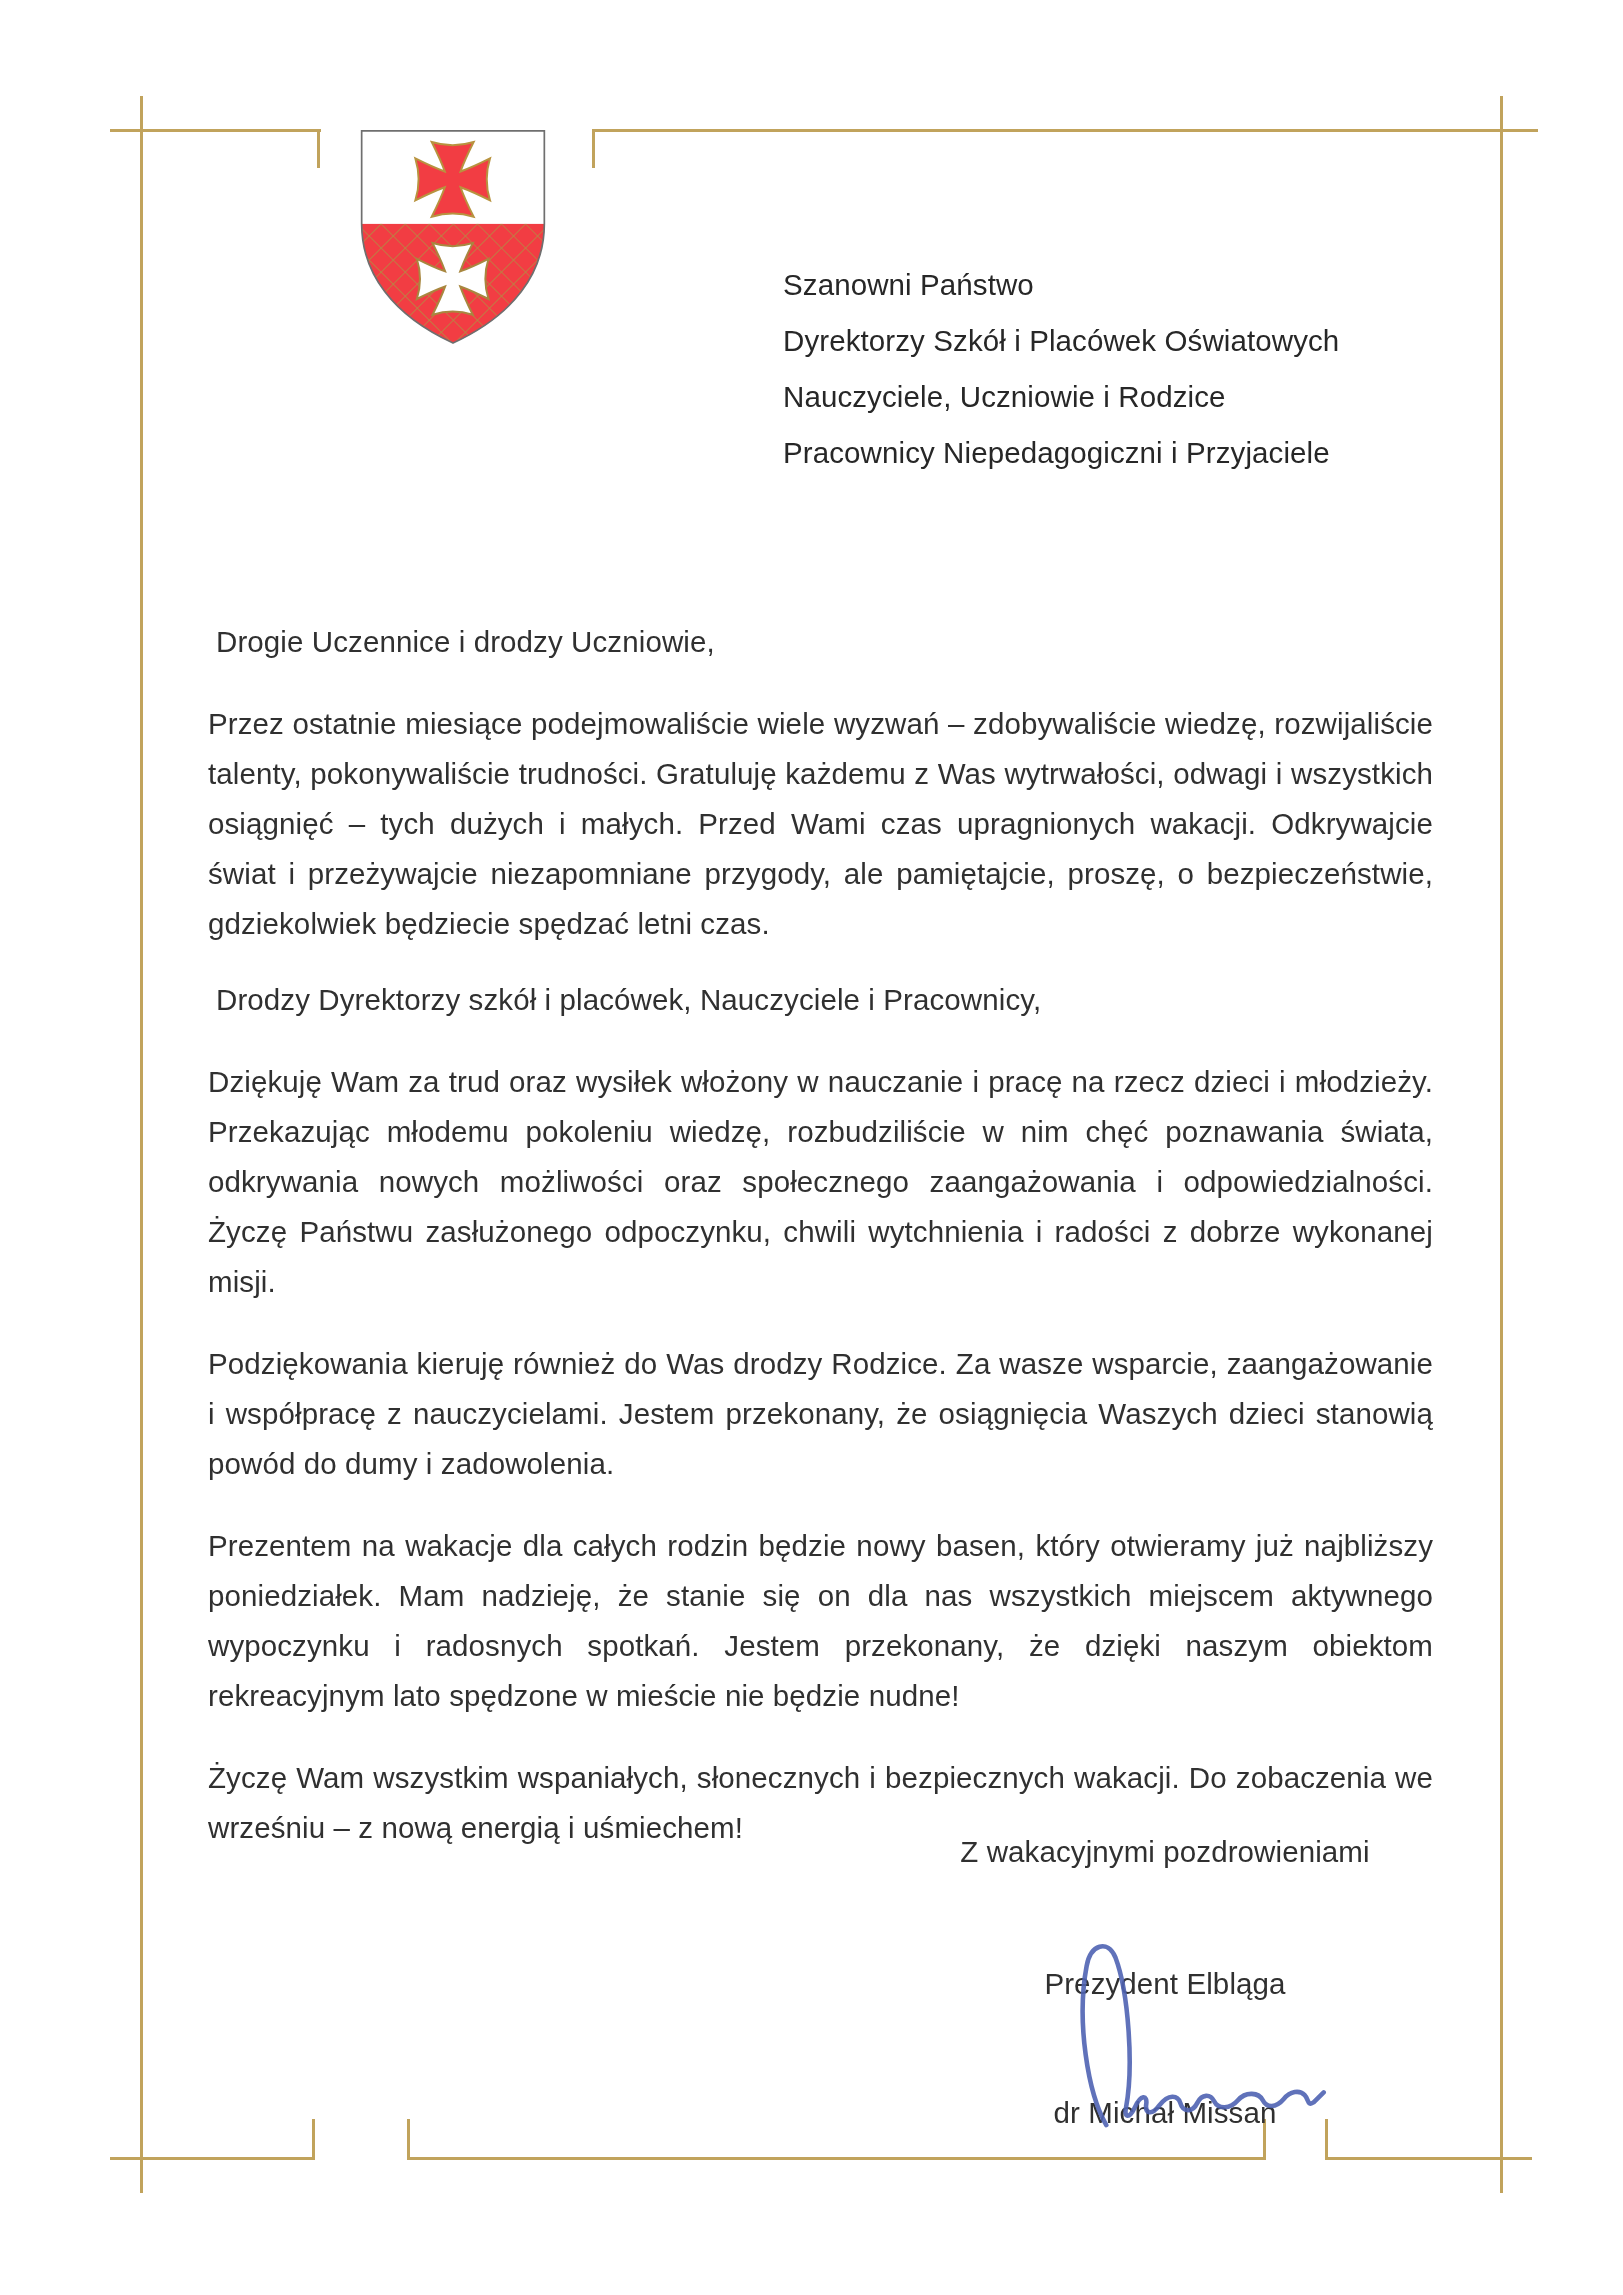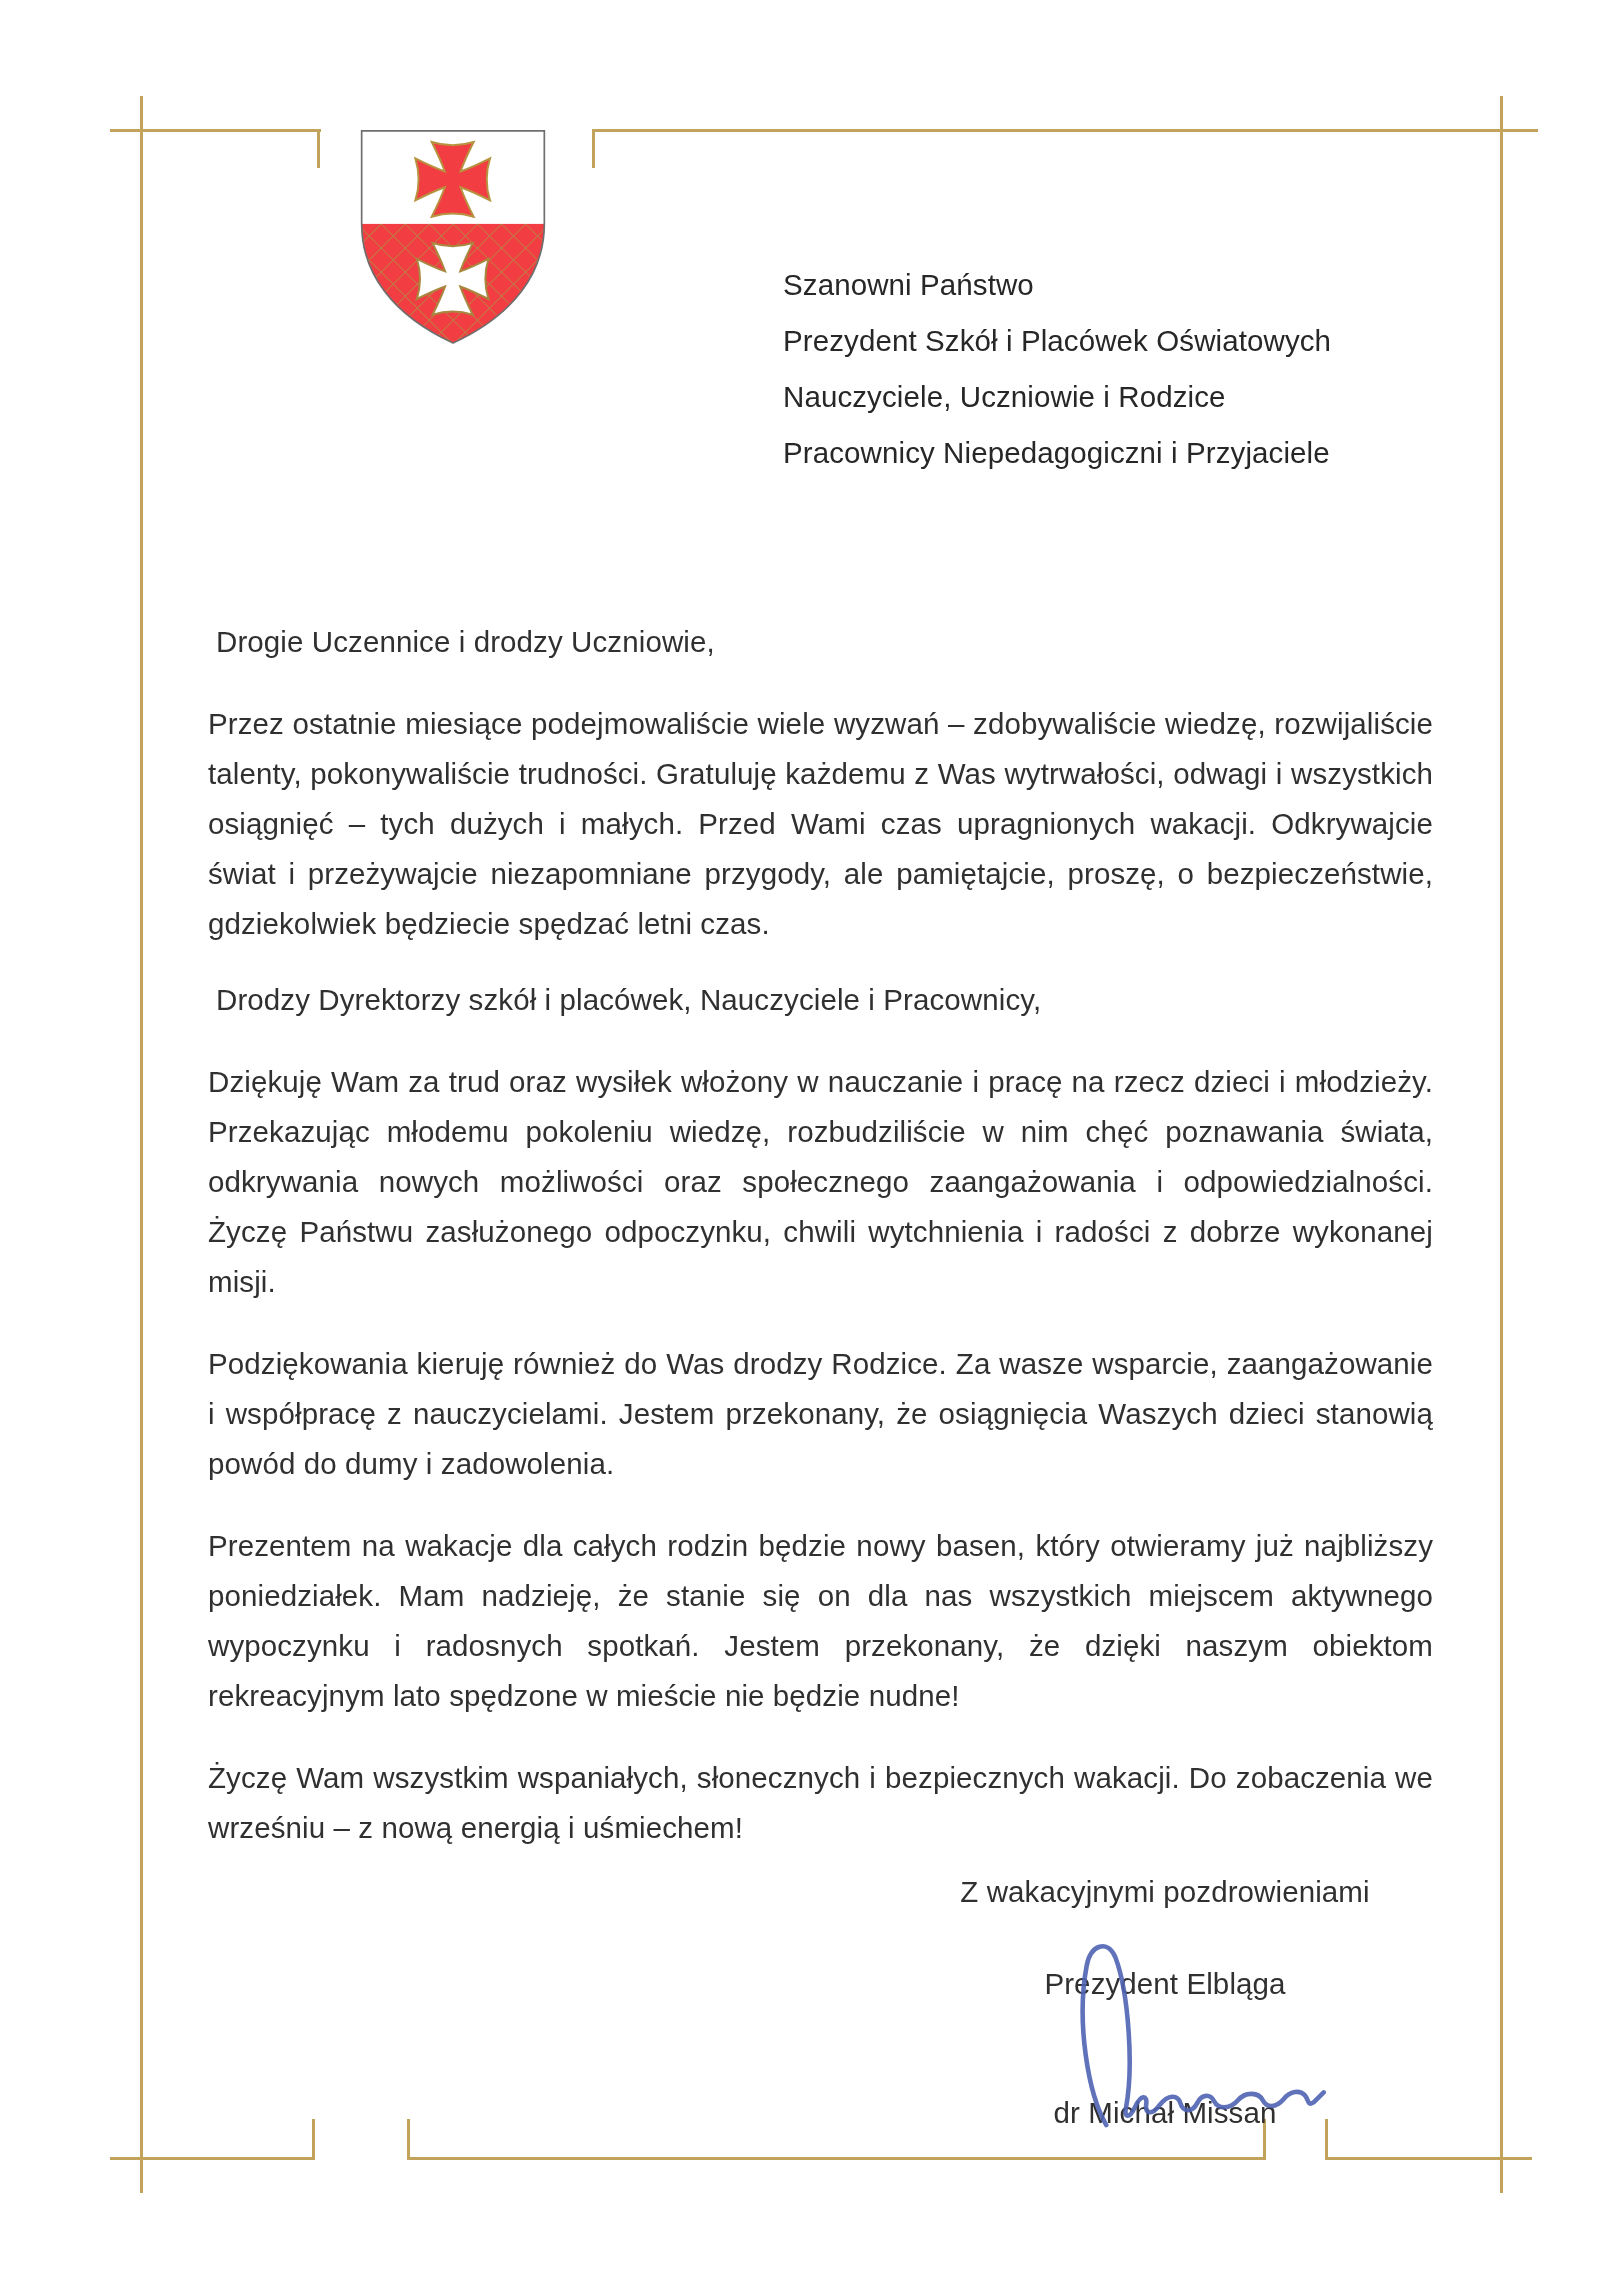--- a/index.html
+++ b/index.html
@@ -20,21 +20,21 @@
     position:absolute;left:208px;top:617px;width:1225px;
     font-size:29.5px;line-height:50px;letter-spacing:0.1px;color:#303030;
   }
   .letter-body p{margin:0 0 26px 0;}
   .letter-body p.sal{margin:0 0 13px 8px;}
   .letter-body p.par{text-align:justify;text-justify:inter-word;hyphens:none;margin-top:32px;}
   
   .sig-block{position:absolute;left:936px;top:1833px;width:458px;text-align:center;
     font-size:29.5px;line-height:37px;color:#303030;letter-spacing:0.1px;}
   .sig-line{position:absolute;left:0;width:458px;}
-  .sig-closing{top:0;margin-top:40px;}
+  .sig-closing{top:0;}
   .sig-title{top:132px;}
   .sig-name{top:261px;}
   .ink{position:absolute;left:1042px;top:1930px;pointer-events:none;}
   .crest{position:absolute;left:357px;top:127px;}
 </style>
 </head>
 <body>
 
 <div class="gold" style="left:140px;top:96px;width:3.3px;height:2097px;"></div>
 <div class="gold" style="left:1500px;top:96px;width:3.3px;height:2097px;"></div>
@@ -71,21 +71,21 @@
 
   <use href="#crossPattee" transform="translate(146,80)" stroke-width="3" stroke="#b8933f" fill="#f23d43"></use>
 
   <use href="#crossPattee" transform="translate(146,232) scale(0.96)" stroke-width="3.2" stroke="#a8873f" fill="#ffffff"></use>
 
   <path d="M 7,6 L 286,6 L 286,148 C 286,224 238,288 146.5,330 C 55,288 7,224 7,148 Z" fill="none" stroke-width="2.6" stroke="#6f6f6f"></path>
 </svg>
 
 <div class="recipient">
   <div>Szanowni Państwo</div>
-  <div>Prezydent Szkół i Placówek Oświatowych</div>
+  <div>Dyrektorzy Szkół i Placówek Oświatowych</div>
   <div>Nauczyciele, Uczniowie i Rodzice</div>
   <div>Pracownicy Niepedagogiczni i Przyjaciele</div>
 </div>
 
 <div class="letter-body">
   <p class="sal">Drogie Uczennice i drodzy Uczniowie,</p>
   <p class="par">Przez ostatnie miesiące podejmowaliście wiele wyzwań – zdobywaliście wiedzę, rozwijaliście talenty, pokonywaliście trudności. Gratuluję każdemu z Was wytrwałości, odwagi i wszystkich osiągnięć – tych dużych i małych. Przed Wami czas upragnionych wakacji. Odkrywajcie świat i przeżywajcie niezapomniane przygody, ale pamiętajcie, proszę, o bezpieczeństwie, gdziekolwiek będziecie spędzać letni czas.</p>
   <p class="sal">Drodzy Dyrektorzy szkół i placówek, Nauczyciele i Pracownicy,</p>
   <p class="par">Dziękuję Wam za trud oraz wysiłek włożony w nauczanie i pracę na rzecz dzieci i młodzieży. Przekazując młodemu pokoleniu wiedzę, rozbudziliście w nim chęć poznawania świata, odkrywania nowych możliwości oraz społecznego zaangażowania i odpowiedzialności. Życzę Państwu zasłużonego odpoczynku, chwili wytchnienia i radości z dobrze wykonanej misji.</p>
   <p class="par">Podziękowania kieruję również do Was drodzy Rodzice. Za wasze wsparcie, zaangażowanie i współpracę z nauczycielami. Jestem przekonany, że osiągnięcia Waszych dzieci stanowią powód do dumy i zadowolenia.</p>

